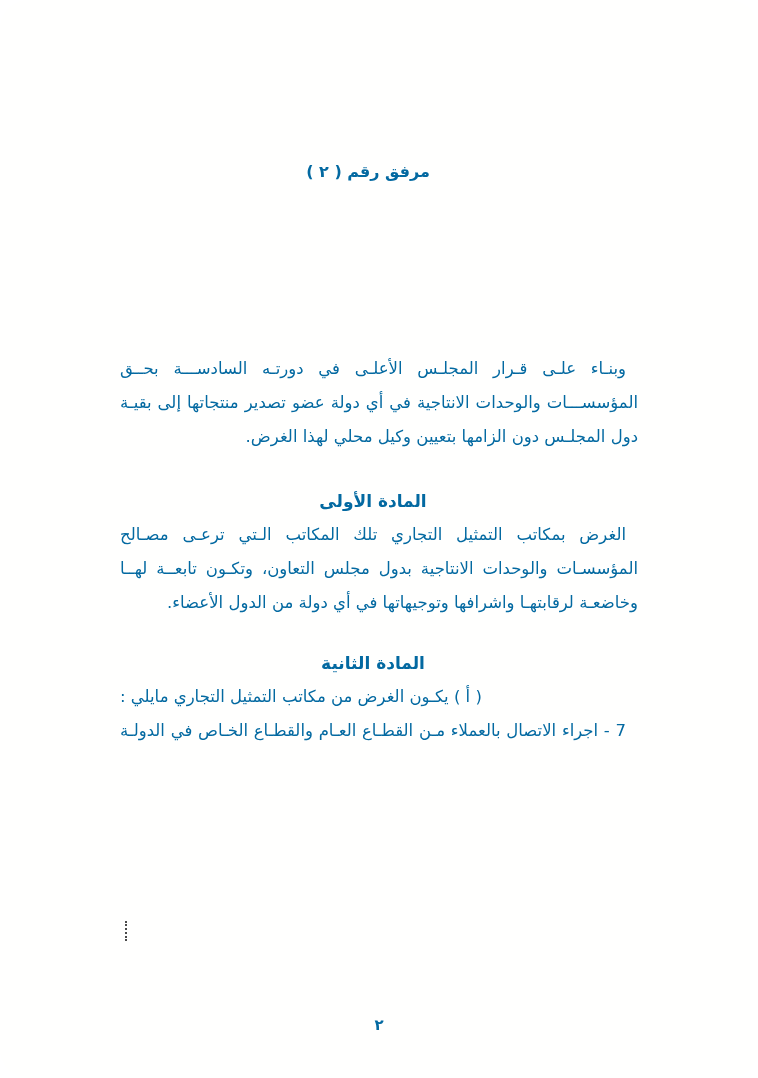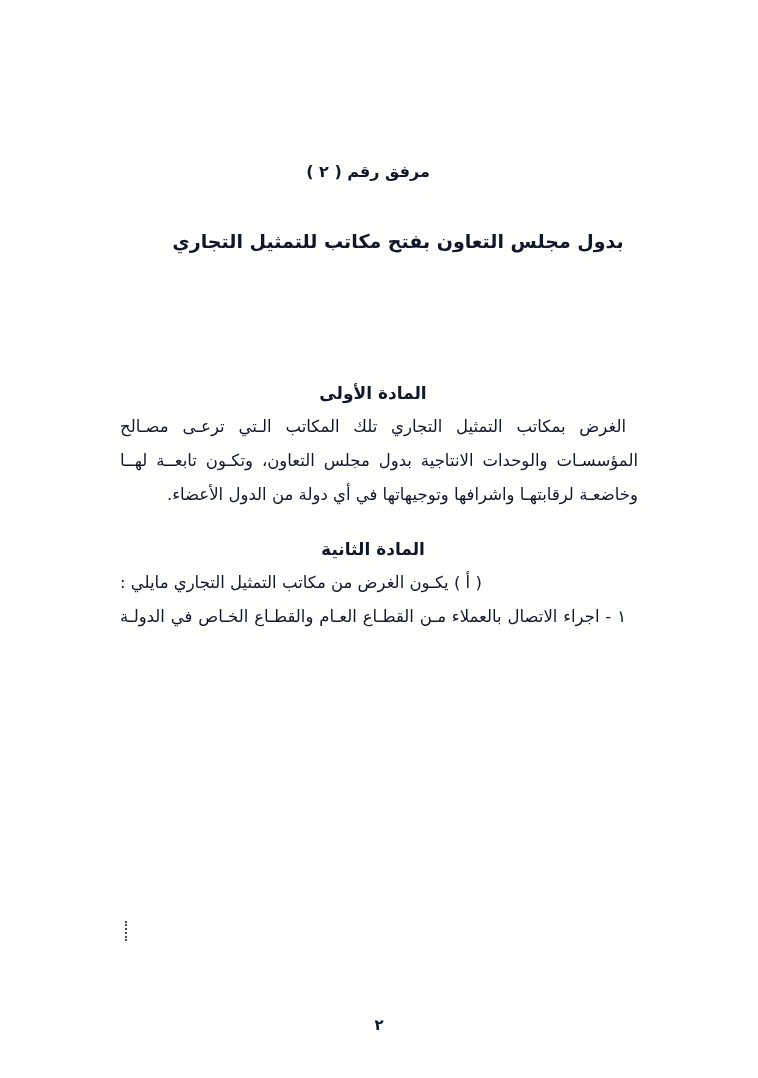--- a/index.html
+++ b/index.html
@@ -7,21 +7,21 @@
     padding: 0;
     background: #ffffff;
   }
   .page {
     position: relative;
     width: 758px;
     height: 1078px;
     background: #fffffe;
     overflow: hidden;
     font-family: "DejaVu Sans", sans-serif;
-    color: #0f172a;
+    color: #0369a1;
     direction: rtl;
     border-radius: 28px;
   }
   .attachment-number {
     position: absolute;
     top: 162px;
     left: 109px;
     width: 518px;
     text-align: center;
     font-size: 16px;
@@ -52,22 +52,22 @@
     text-indent: 12px;
   }
   .article-heading {
     margin: 0;
     text-align: center;
     font-size: 17px;
     font-weight: bold;
     line-height: 34px;
     text-indent: 0;
   }
-  .article-heading.first  { margin-top: 24px; }
-  .article-heading.second { margin-top: 20px; }
+  .article-heading.first  { margin-top: 30px; }
+  .article-heading.second { margin-top: 26px; }
   .clause-a {
     text-align: left;
     text-indent: 4px;
   }
   .clause-item {
     text-align: justify;
     text-align-last: justify;
     text-indent: 0;
   }
   .scan-artifact {
@@ -89,30 +89,30 @@
   }
 </style>
 </head>
 <body>
 
 <div class="page">
 
   <div class="attachment-number">مرفق رقم ( ٢ )</div>
 
   <div class="doc-title">
-    <div>بدول مجلس التعاون بفتح مكاتب للتمثيل التجاري</div>
   </div>
 
   <div class="body-text">
+    <p>وبنـاء علـى قـرار المجلـس الأعلـى في دورتـه السادســـة بحــق المؤسســـات والوحدات الانتاجية في أي دولة عضو تصدير منتجاتها إلى بقيـة دول المجلـس دون الزامها بتعيين وكيل محلي لهذا الغرض.</p>
 
     <p class="article-heading first">المادة الأولى</p>
     <p>الغرض بمكاتب التمثيل التجاري تلك المكاتب الـتي ترعـى مصـالح المؤسسـات والوحدات الانتاجية بدول مجلس التعاون، وتكـون تابعــة لهــا وخاضعـة لرقابتهـا واشرافها وتوجيهاتها في أي دولة من الدول الأعضاء.</p>
 
     <p class="article-heading second">المادة الثانية</p>
     <p class="clause-a">( أ ) يكـون الغرض من مكاتب التمثيل التجاري مايلي :</p>
-    <p class="clause-item">١ - اجراء الاتصال بالعملاء مـن القطـاع العـام والقطـاع الخـاص في الدولـة</p>
+    <p class="clause-item">7 - اجراء الاتصال بالعملاء مـن القطـاع العـام والقطـاع الخـاص في الدولـة</p>
   </div>
 
   <div class="scan-artifact"></div>
 
   <div class="page-number">٢</div>
 
 </div>
 
 </body></html>

